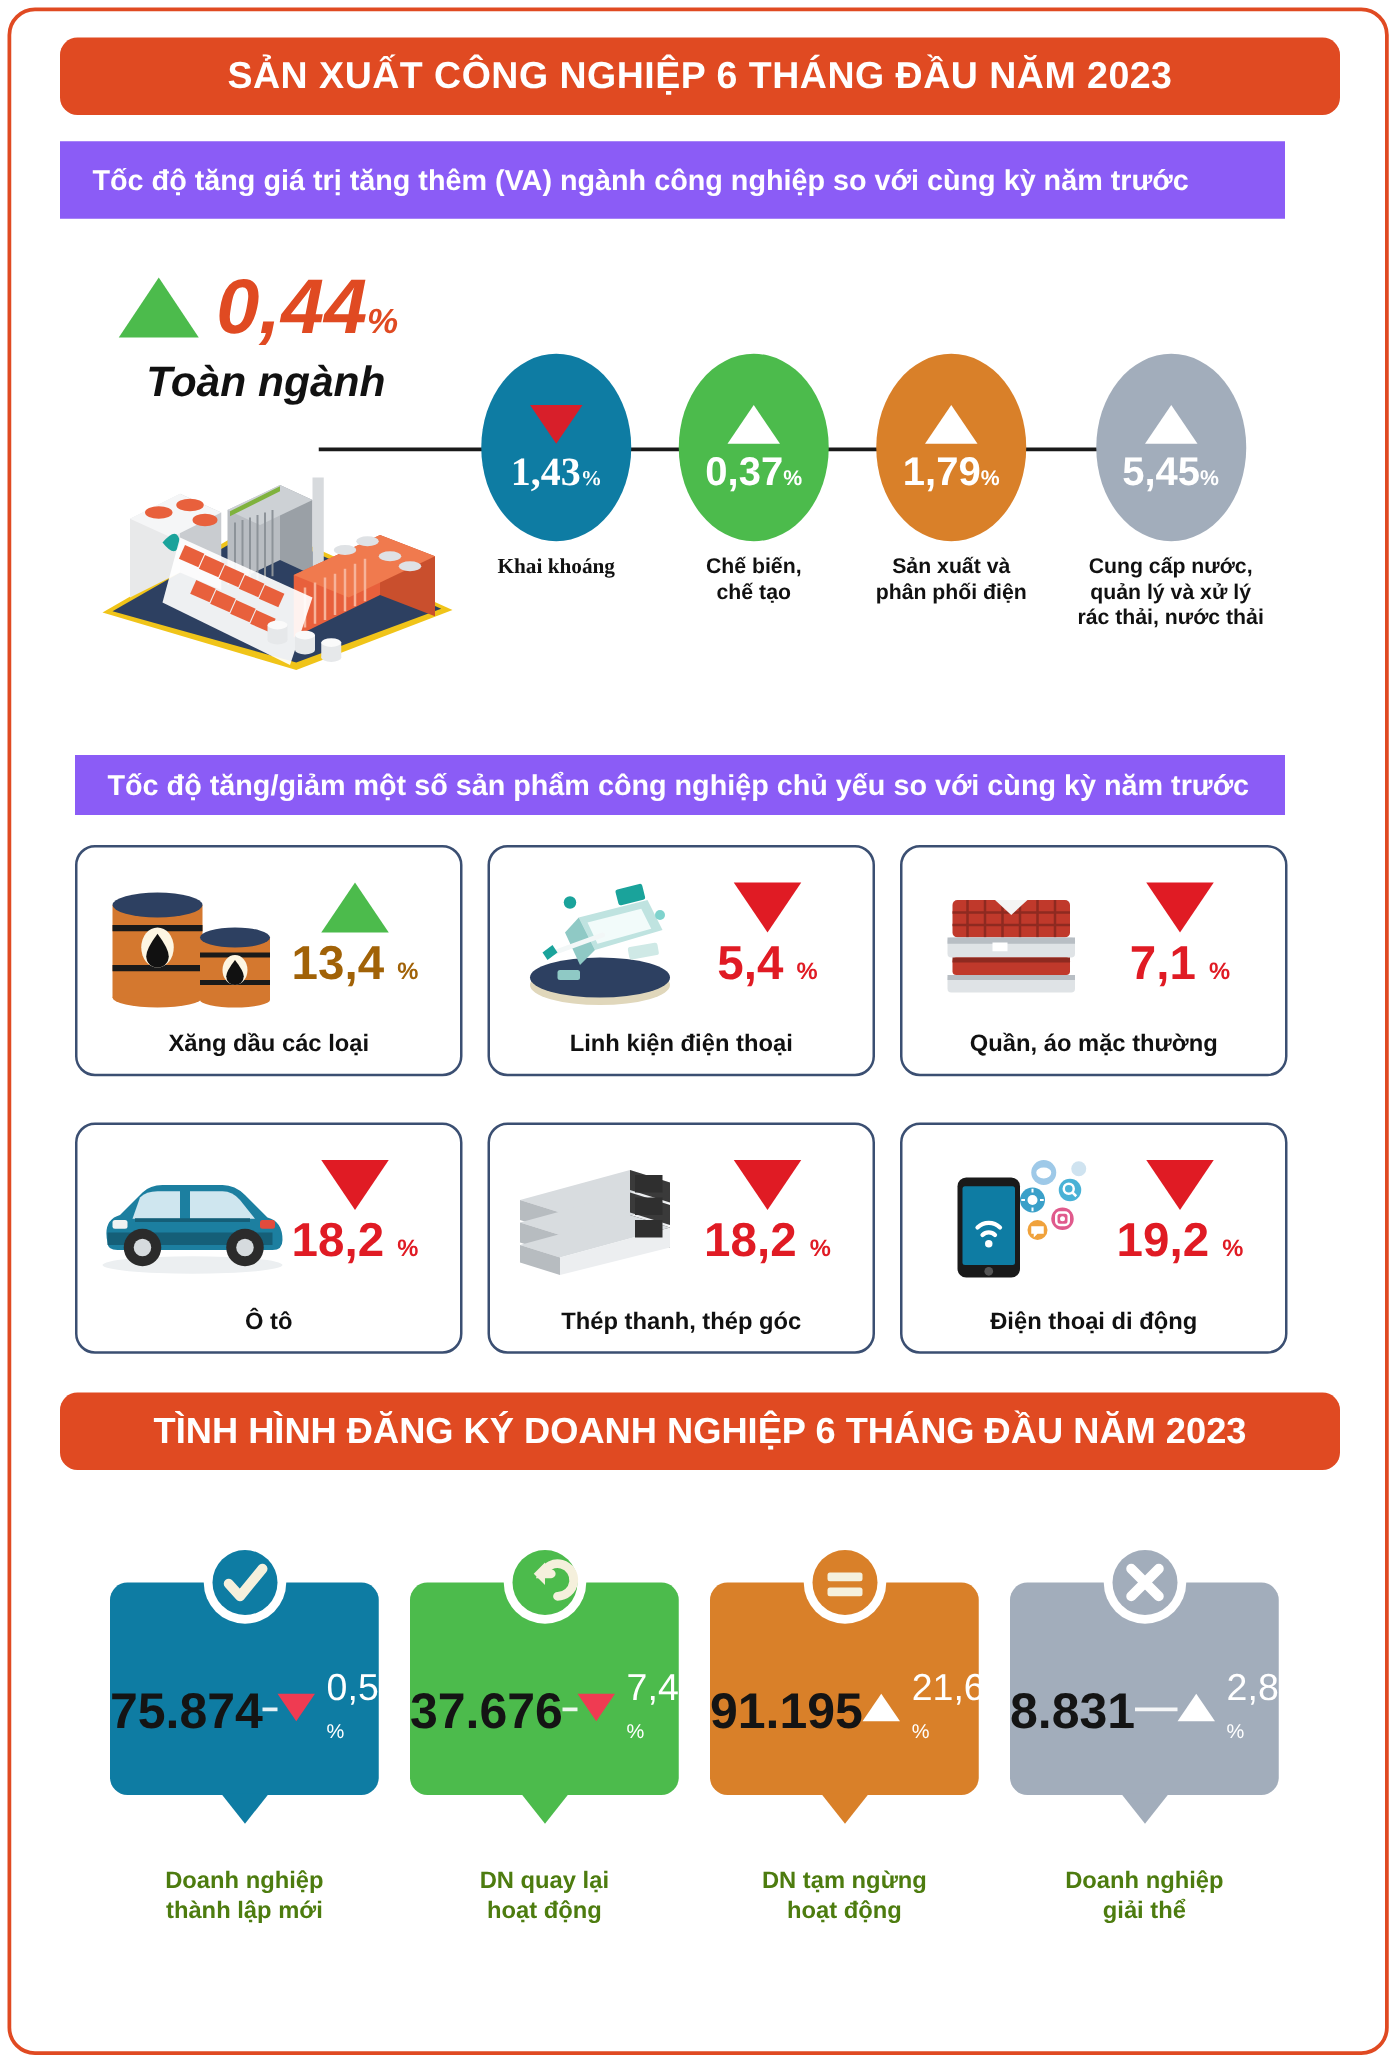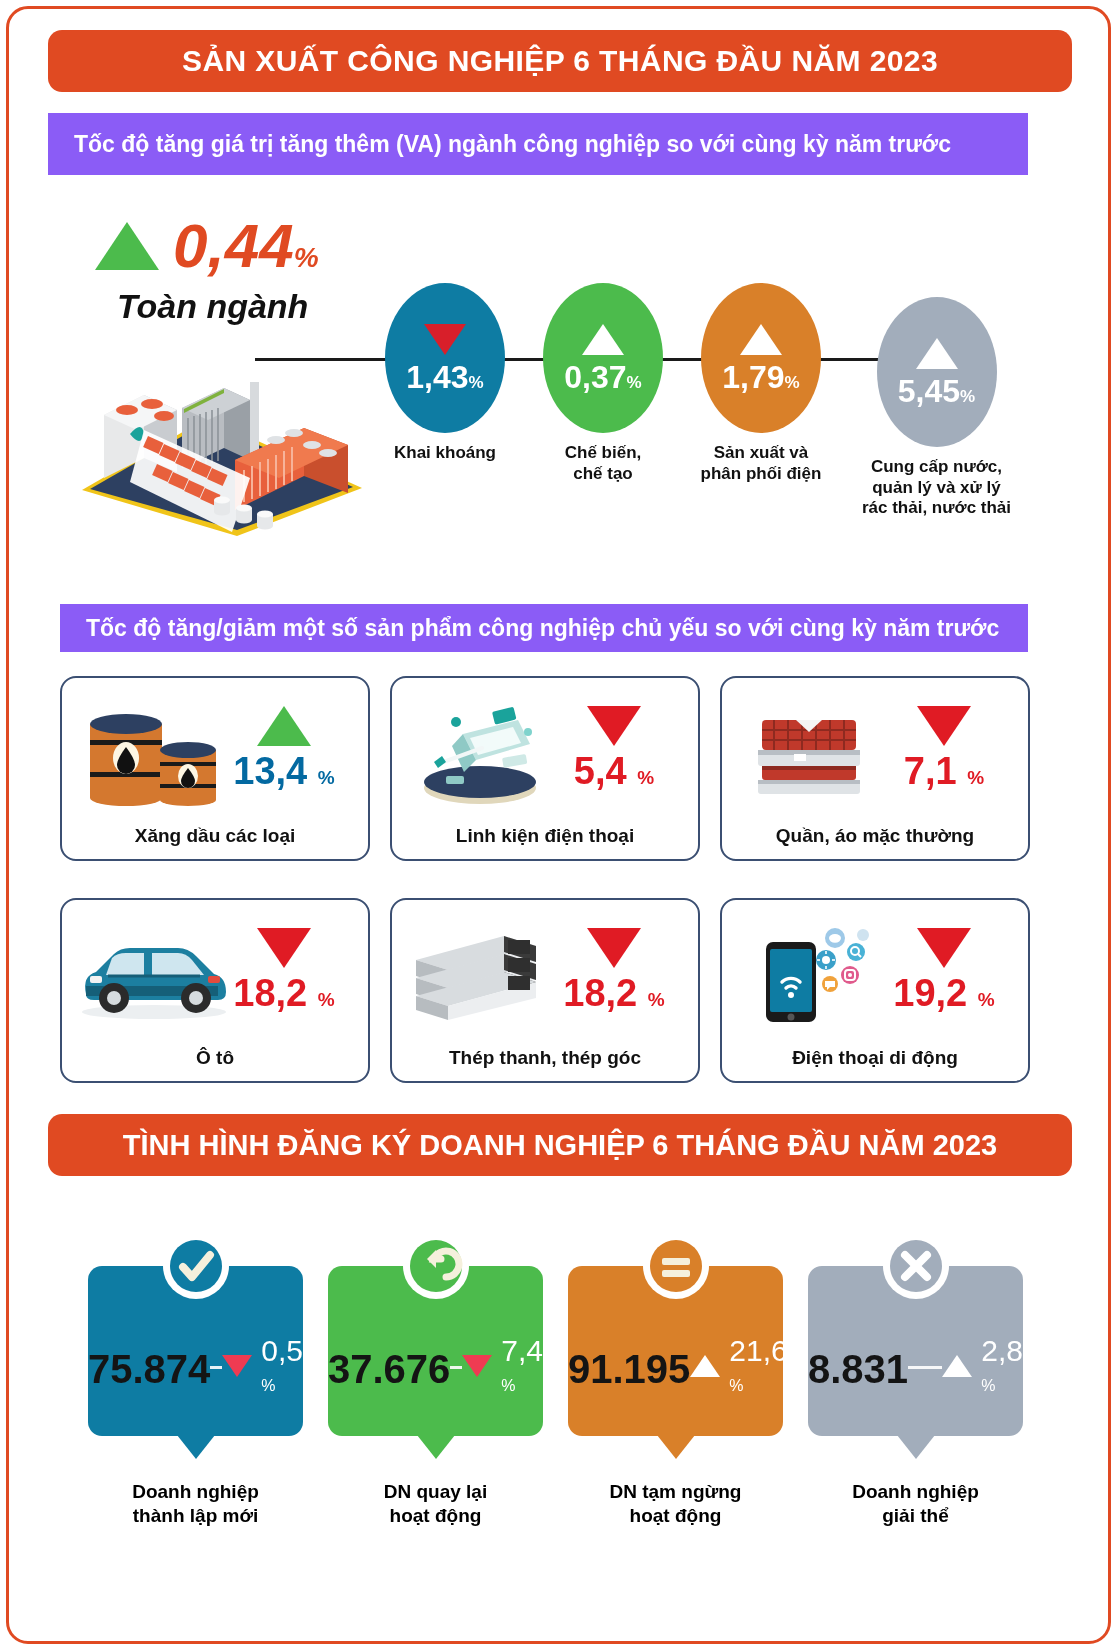--- a/index.html
+++ b/index.html
@@ -94,21 +94,21 @@
   .card .vtri-up{
     width:0;height:0;border-left:27px solid transparent;border-right:27px solid transparent;
     border-bottom:40px solid #4cbb4c;margin:0 auto 6px auto;
   }
   .card .vnum{font-size:38px;font-weight:bold;line-height:1;}
   .card .vnum .pct{font-size:19px;}
   .card .clabel{
     position:absolute;left:0;right:0;bottom:12px;text-align:center;
     font-size:19px;font-weight:bold;color:#111;
   }
-  .red{color:#e01b24;} .green{color:#0369a1;}
+  .red{color:#e01b24;} .green{color:#a16207;}
 
   
   .orange-banner{
     position:absolute;left:48px;top:1114px;width:1024px;height:62px;
     background:#e04a22;border-radius:14px;
     display:flex;align-items:center;justify-content:center;
   }
   .orange-banner .t{color:#fff;font-weight:bold;font-size:29px;white-space:nowrap;}
 
   
@@ -135,21 +135,21 @@
   }
   .bicon svg{display:block;}
   .bnum{font-size:40px;font-weight:bold;color:#141414;line-height:1;margin-top:6px;}
   .brule{width:150px;height:3px;background:#fff;margin:14px 0 12px 0;opacity:.9;}
   .bpctrow{display:flex;align-items:center;gap:9px;}
   .bp-up{width:0;height:0;border-left:15px solid transparent;border-right:15px solid transparent;border-bottom:22px solid #fff;}
   .bp-down{width:0;height:0;border-left:15px solid transparent;border-right:15px solid transparent;border-top:22px solid #ef3b52;}
   .bpct{color:#fff;font-size:30px;font-weight:normal;line-height:1;}
   .bpct .pct{font-size:16px;}
   .blabel{
-    margin-top:44px;text-align:center;font-size:19px;font-weight:bold;color:#000000;line-height:1.25;
+    margin-top:57px;text-align:center;font-size:19px;font-weight:bold;color:#4d7c0f;line-height:1.25;
   }
 </style>
 </head>
 <body>
 
 <div class="wrap">
   <div class="page-border"></div>
 
   <div class="title-banner">
     <div class="t">SẢN XUẤT CÔNG NGHIỆP 6 THÁNG ĐẦU NĂM 2023</div>
@@ -240,21 +240,21 @@
           <rect x="185" y="154" width="16" height="12"></rect>
         <ellipse cx="193" cy="154" rx="8" ry="3.5" fill="#fafafa"></ellipse>
       </g>
     </svg>
   </div>
 
   <div class="conn-line"></div>
 
   <div class="circles">
 
-    <div class="circ-item" style="left:0px;top:0px;">
+    <div class="circ-item" style="left:0px;top:0px;font-family:Liberation Serif, serif;">
       <div class="circle" style="background:#0e7ca3;">
         <div class="ctri-down"></div>
         <div class="cval"><span>1,43</span><span class="pct">%</span></div>
       </div>
       <div class="circ-label" style="white-space:pre-line;">Khai khoáng</div>
     </div>
 
     <div class="circ-item" style="left:158px;top:0px;">
       <div class="circle" style="background:#4cbb4c;">
         <div class="ctri-up"></div>
@@ -266,21 +266,21 @@
 
     <div class="circ-item" style="left:316px;top:0px;">
       <div class="circle" style="background:#d98029;">
         <div class="ctri-up"></div>
         <div class="cval"><span>1,79</span><span class="pct">%</span></div>
       </div>
       <div class="circ-label" style="white-space:pre-line;">Sản xuất và
 phân phối điện</div>
     </div>
 
-    <div class="circ-item" style="left:474px;top:14px;width:185px;">
+    <div class="circ-item" style="left:474px;top:0px;width:185px;">
       <div class="circle" style="background:#a2adbb;">
         <div class="ctri-up"></div>
         <div class="cval"><span>5,45</span><span class="pct">%</span></div>
       </div>
       <div class="circ-label" style="white-space:pre-line;">Cung cấp nước,
 quản lý và xử lý
 rác thải, nước thải</div>
     </div>
   </div>
 

